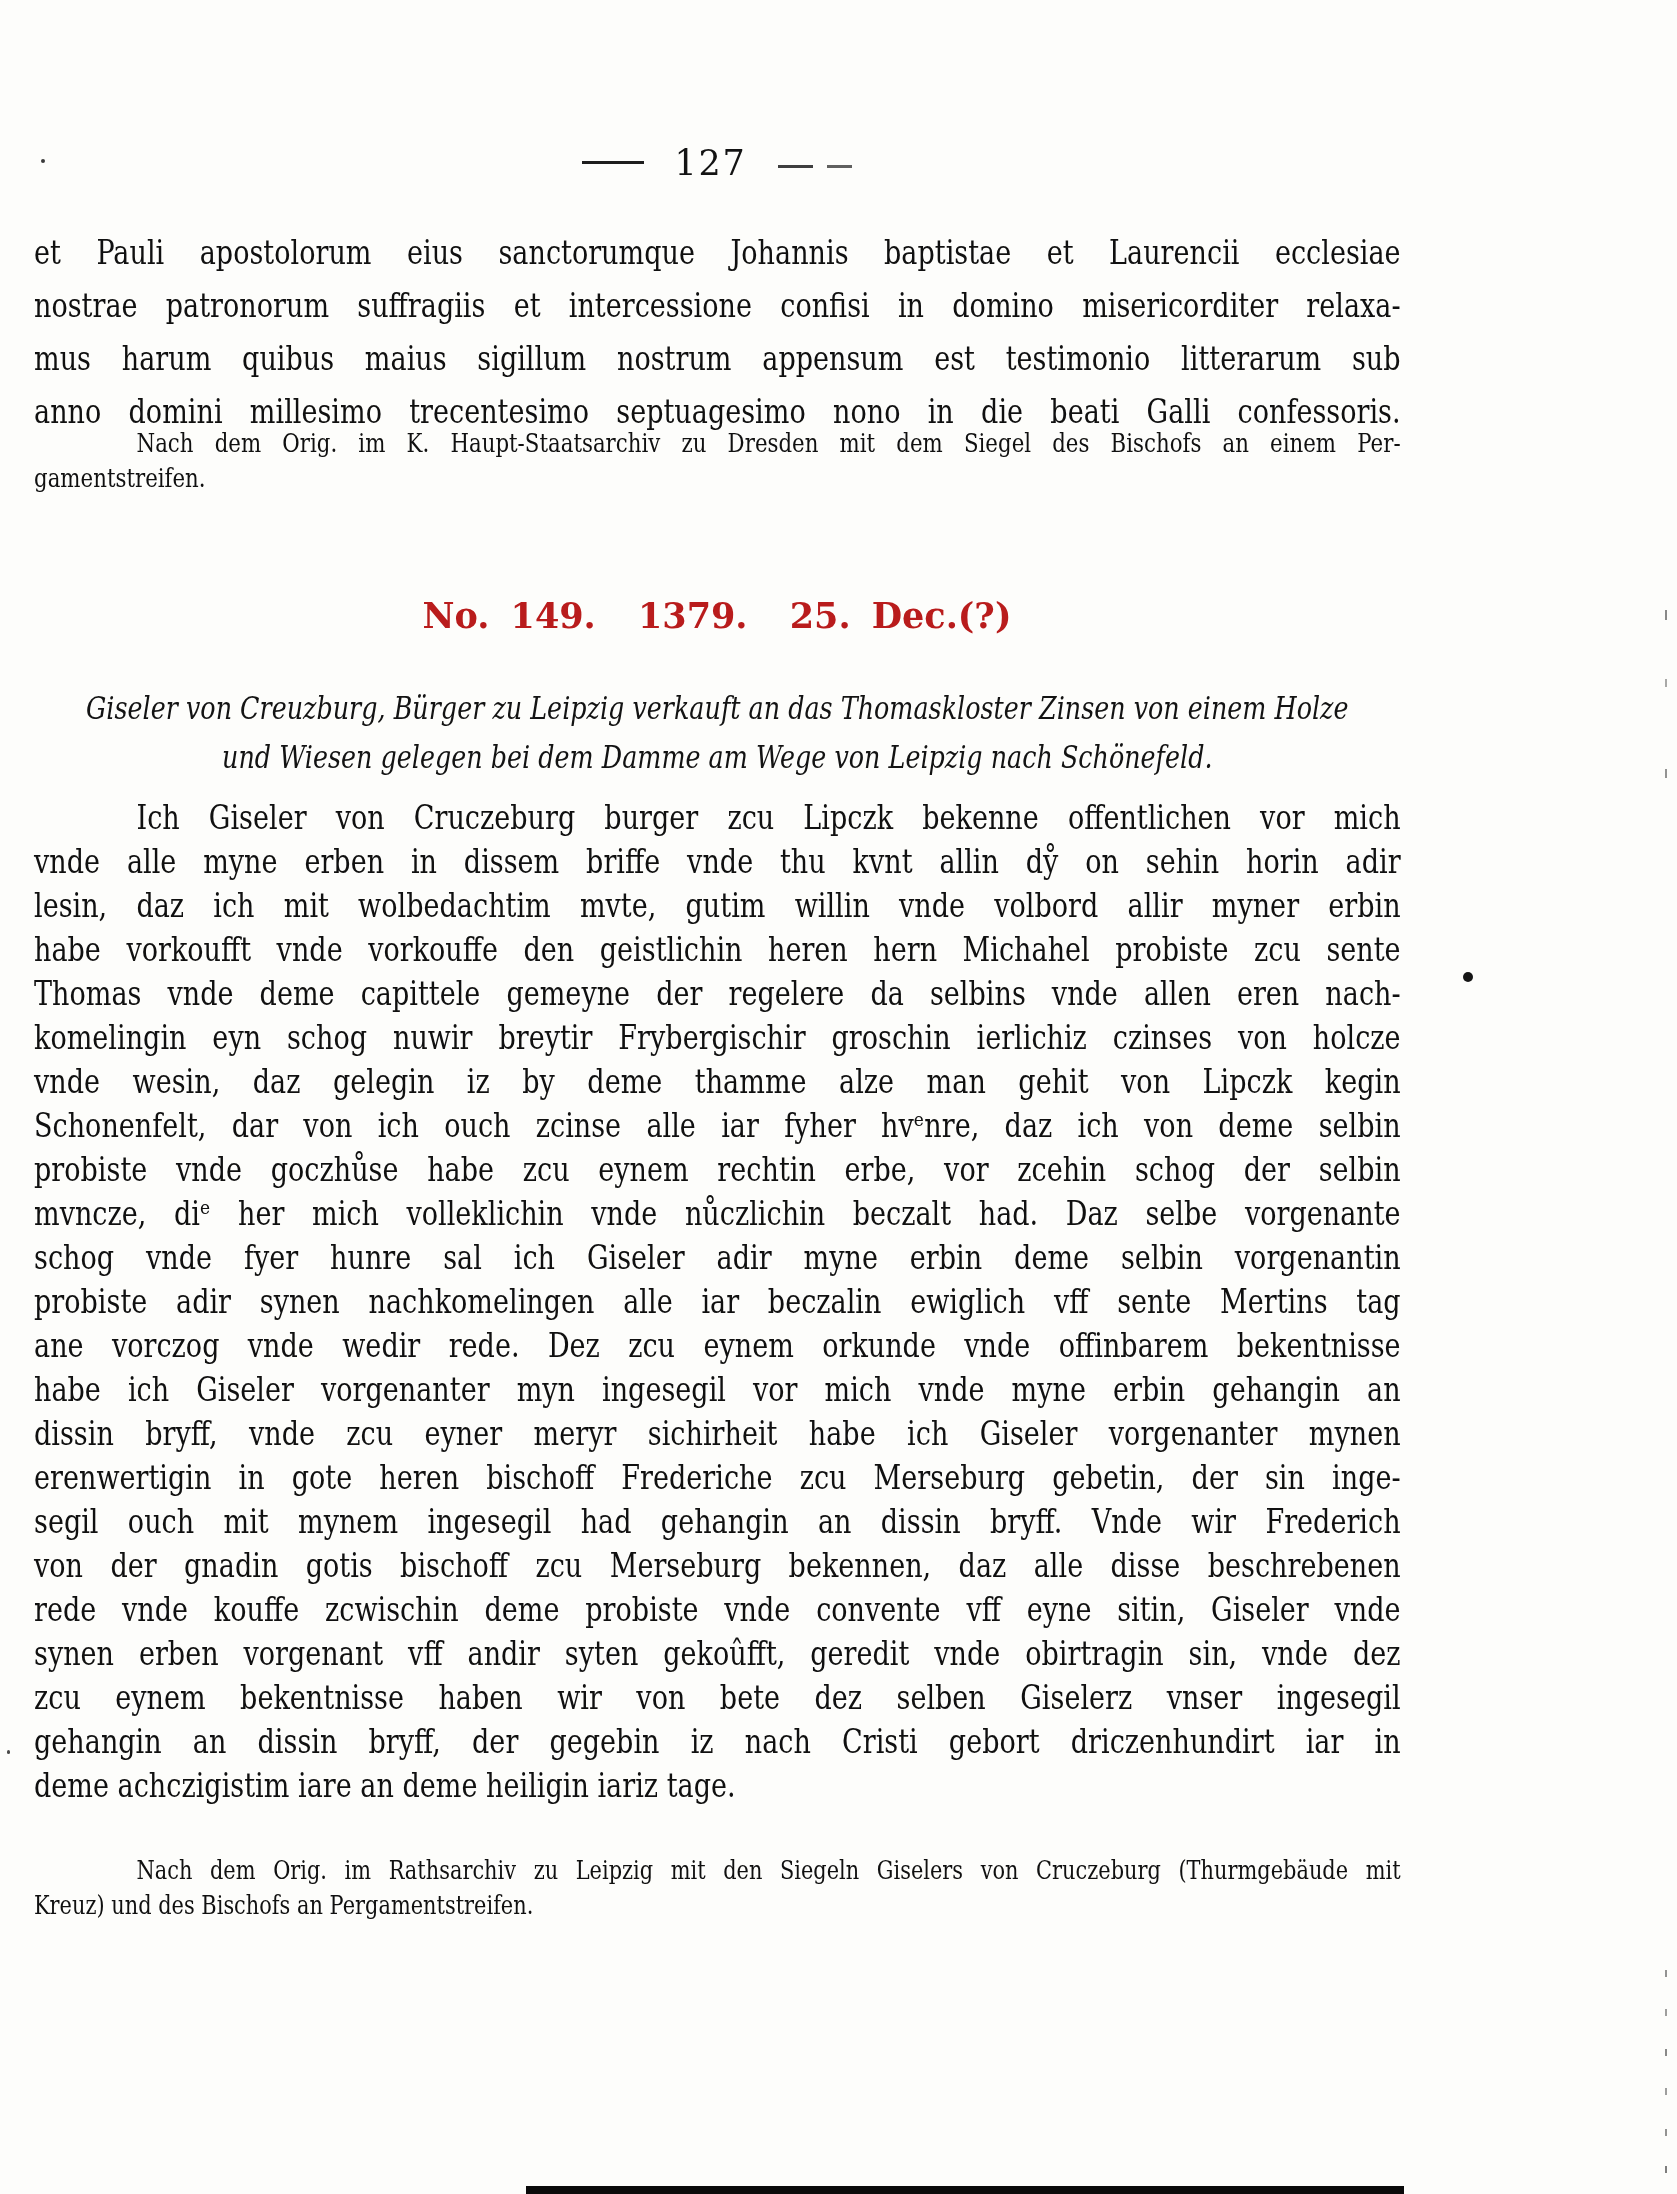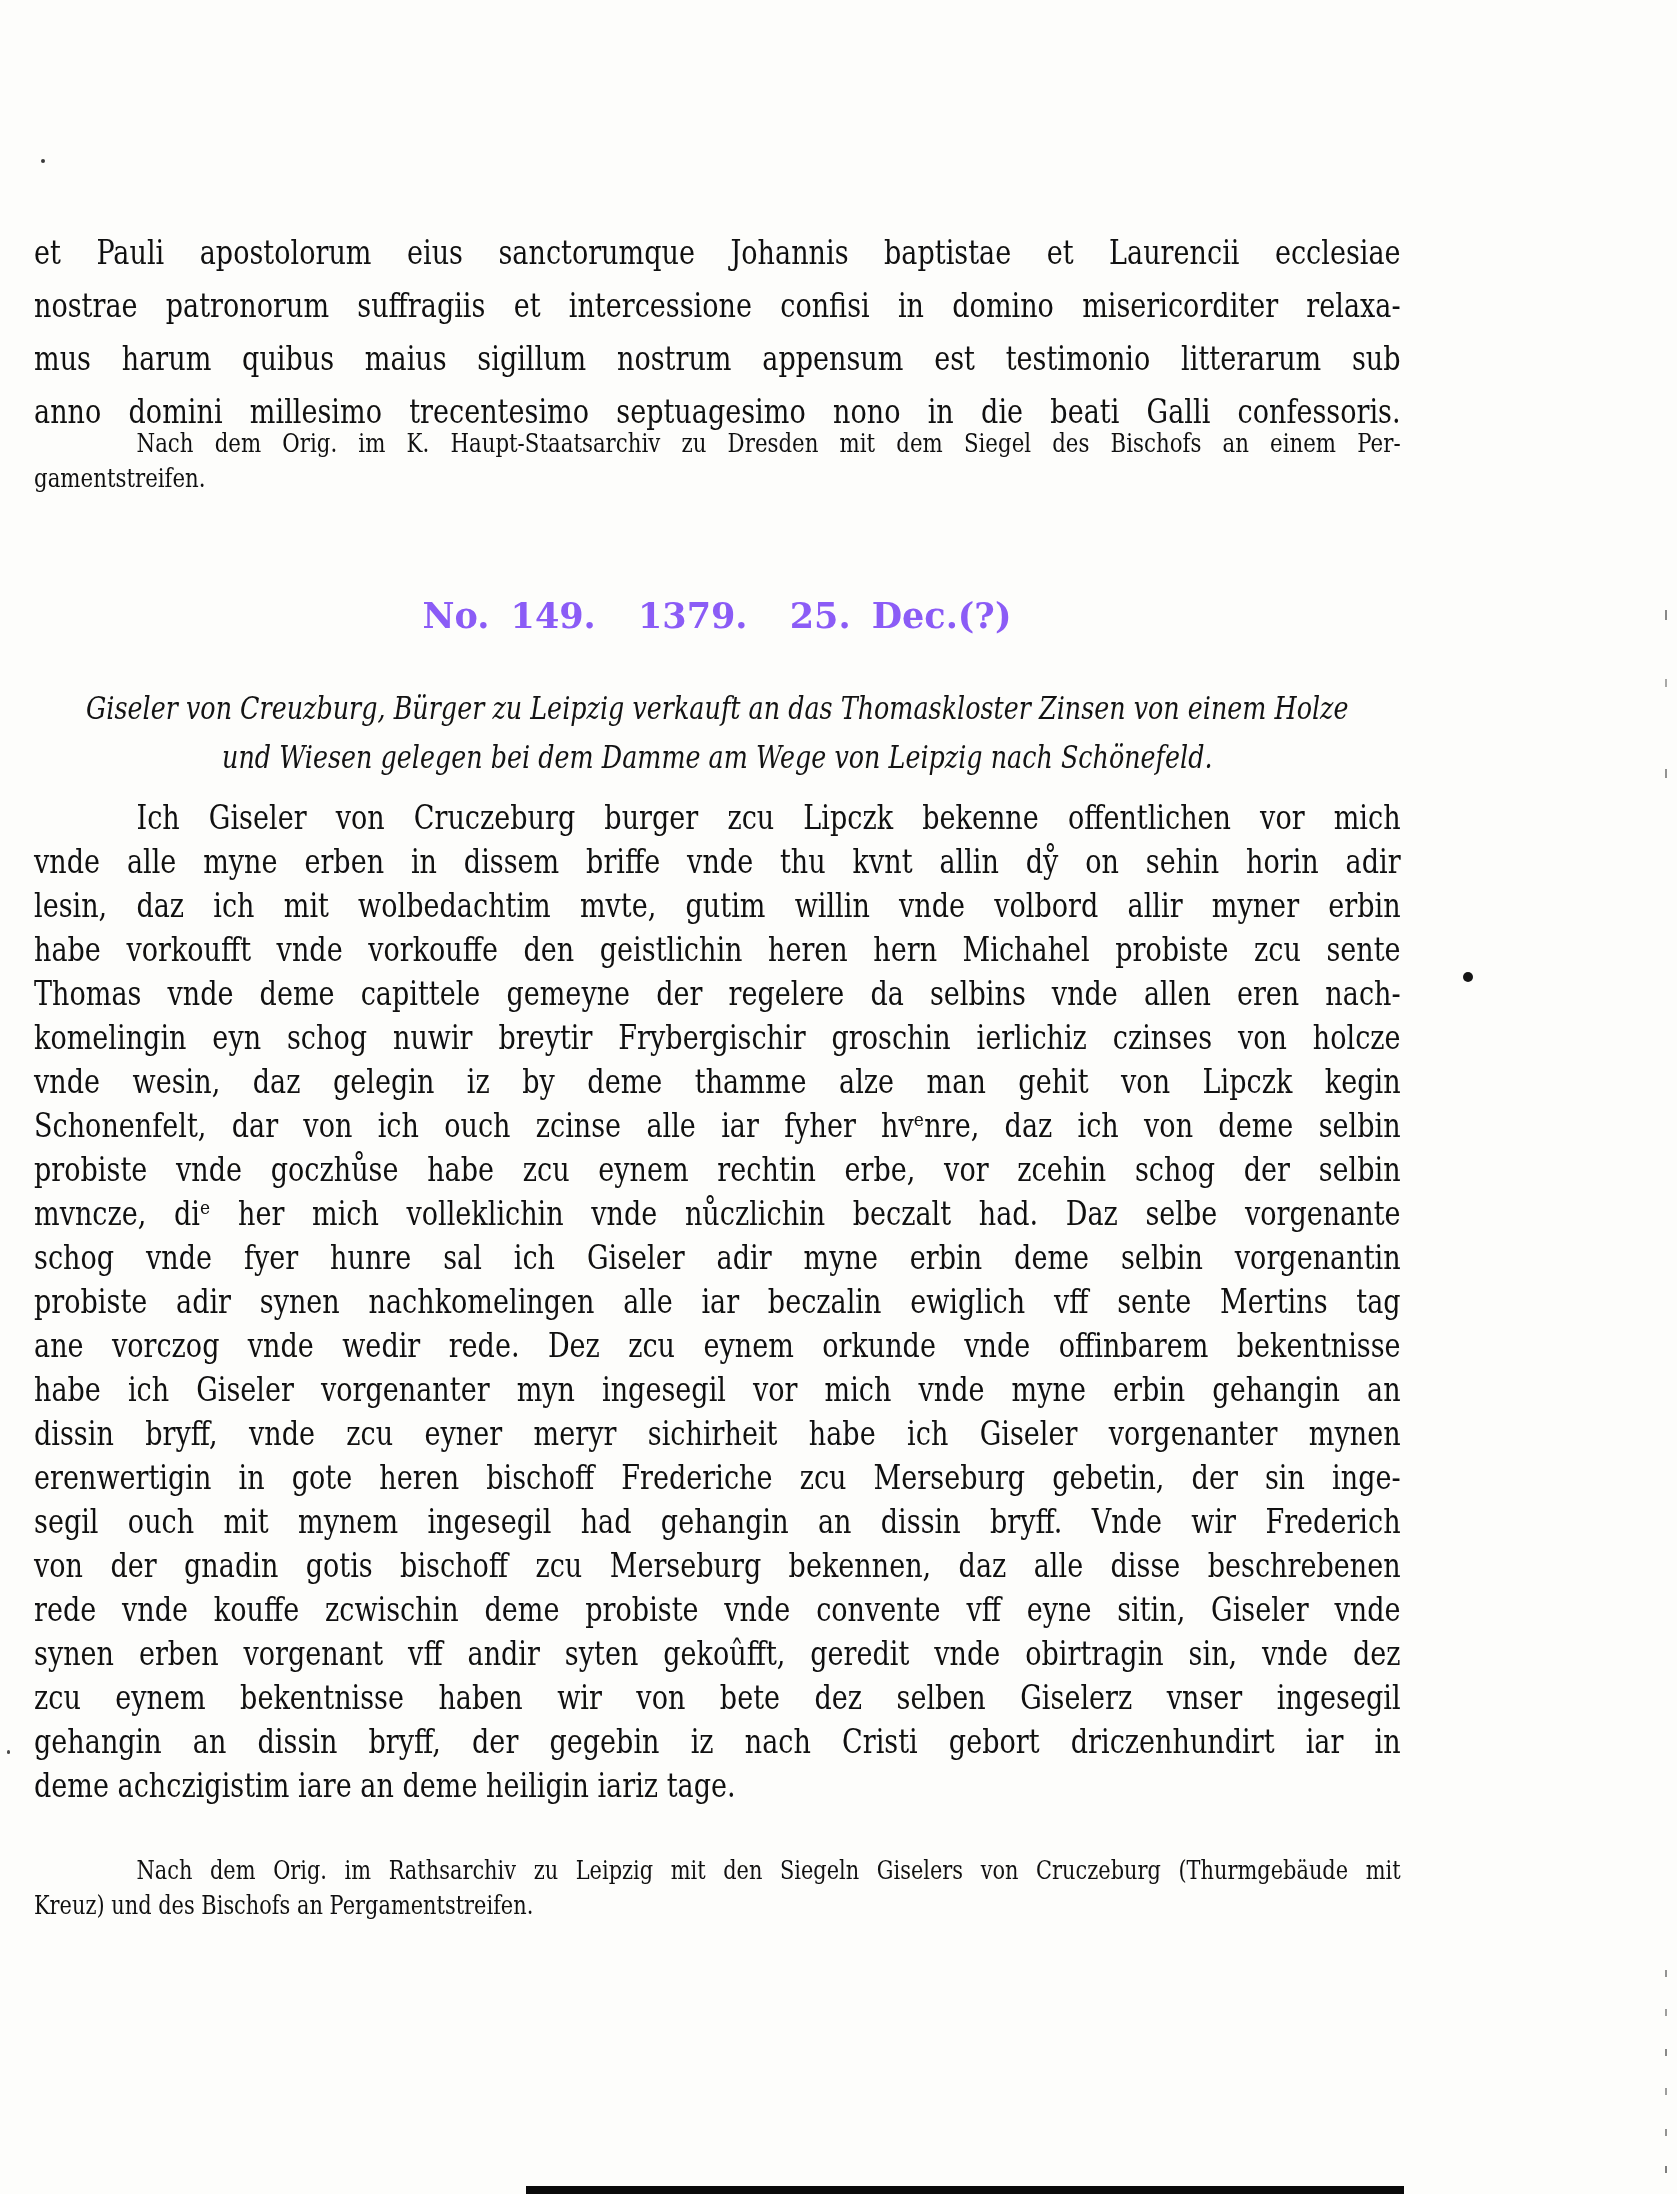--- a/index.html
+++ b/index.html
@@ -28,21 +28,21 @@
   .rules-right{display:flex;gap:14.4px;align-items:center;margin-top:7.8px;}
   .rule.r1{width:35px;height:2.8px;opacity:.85;}
   .rule.r2{width:25.5px;height:2.8px;opacity:.7;}
 
   .latin{top:226px;font-size:33px;line-height:53px;}
   .smallnote{font-size:26px;line-height:35px;}
   .note1{top:426px;}
   .heading{
     position:absolute;top:595px;left:34px;width:1366px;
     text-align:center;font-size:35px;font-weight:700;
-    word-spacing:8.9px;white-space:pre;color:#8b5cf6;
+    word-spacing:8.9px;white-space:pre;color:#b91c1c;
   }
   .summary{
     top:684px;font-style:italic;font-size:31px;line-height:49px;
     text-align:center;color:#131313;
   }
   .bodytext{top:796px;font-size:33px;line-height:44px;}
   .footnote{top:1853px;font-size:25.5px;line-height:35px;}
 
   
   .artifact{position:absolute;background:#0a0a0a;}
@@ -51,20 +51,28 @@
   .dot-right{left:1463px;top:972px;width:10px;height:10px;background:#151515;}
   .speck-tl{left:41px;top:159px;width:4.4px;height:4.4px;background:#3a3a3a;}
   .speck-bl{left:6.6px;top:1750px;width:3.9px;height:3.9px;background:#4a4a4a;}
   .edge-dash{left:1665px;width:2.2px;background:#2a2a2a;}
 </style>
 </head>
 <body>
 
 <div class="page">
 
+  <div class="pagenum-row">
+    <div class="rule left"></div>
+    <div class="pagenum">127</div>
+    <div class="rules-right">
+      <div class="rule r1"></div>
+      <div class="rule r2"></div>
+    </div>
+  </div>
 
   <div class="content-block squeeze latin">
       <div class="line j">et Pauli apostolorum eius sanctorumque Johannis baptistae et Laurencii ecclesiae</div>
       <div class="line j">nostrae patronorum suffragiis et intercessione confisi in domino misericorditer relaxa-</div>
       <div class="line j">mus harum quibus maius sigillum nostrum appensum est testimonio litterarum sub</div>
       <div class="line j">anno domini millesimo trecentesimo septuagesimo nono in die beati Galli confessoris.</div>
     </div>
 
   <div class="content-block squeeze smallnote note1">
       <div class="line j ind">Nach dem Orig. im K. Haupt-Staatsarchiv zu Dresden mit dem Siegel des Bischofs an einem Per-</div>

